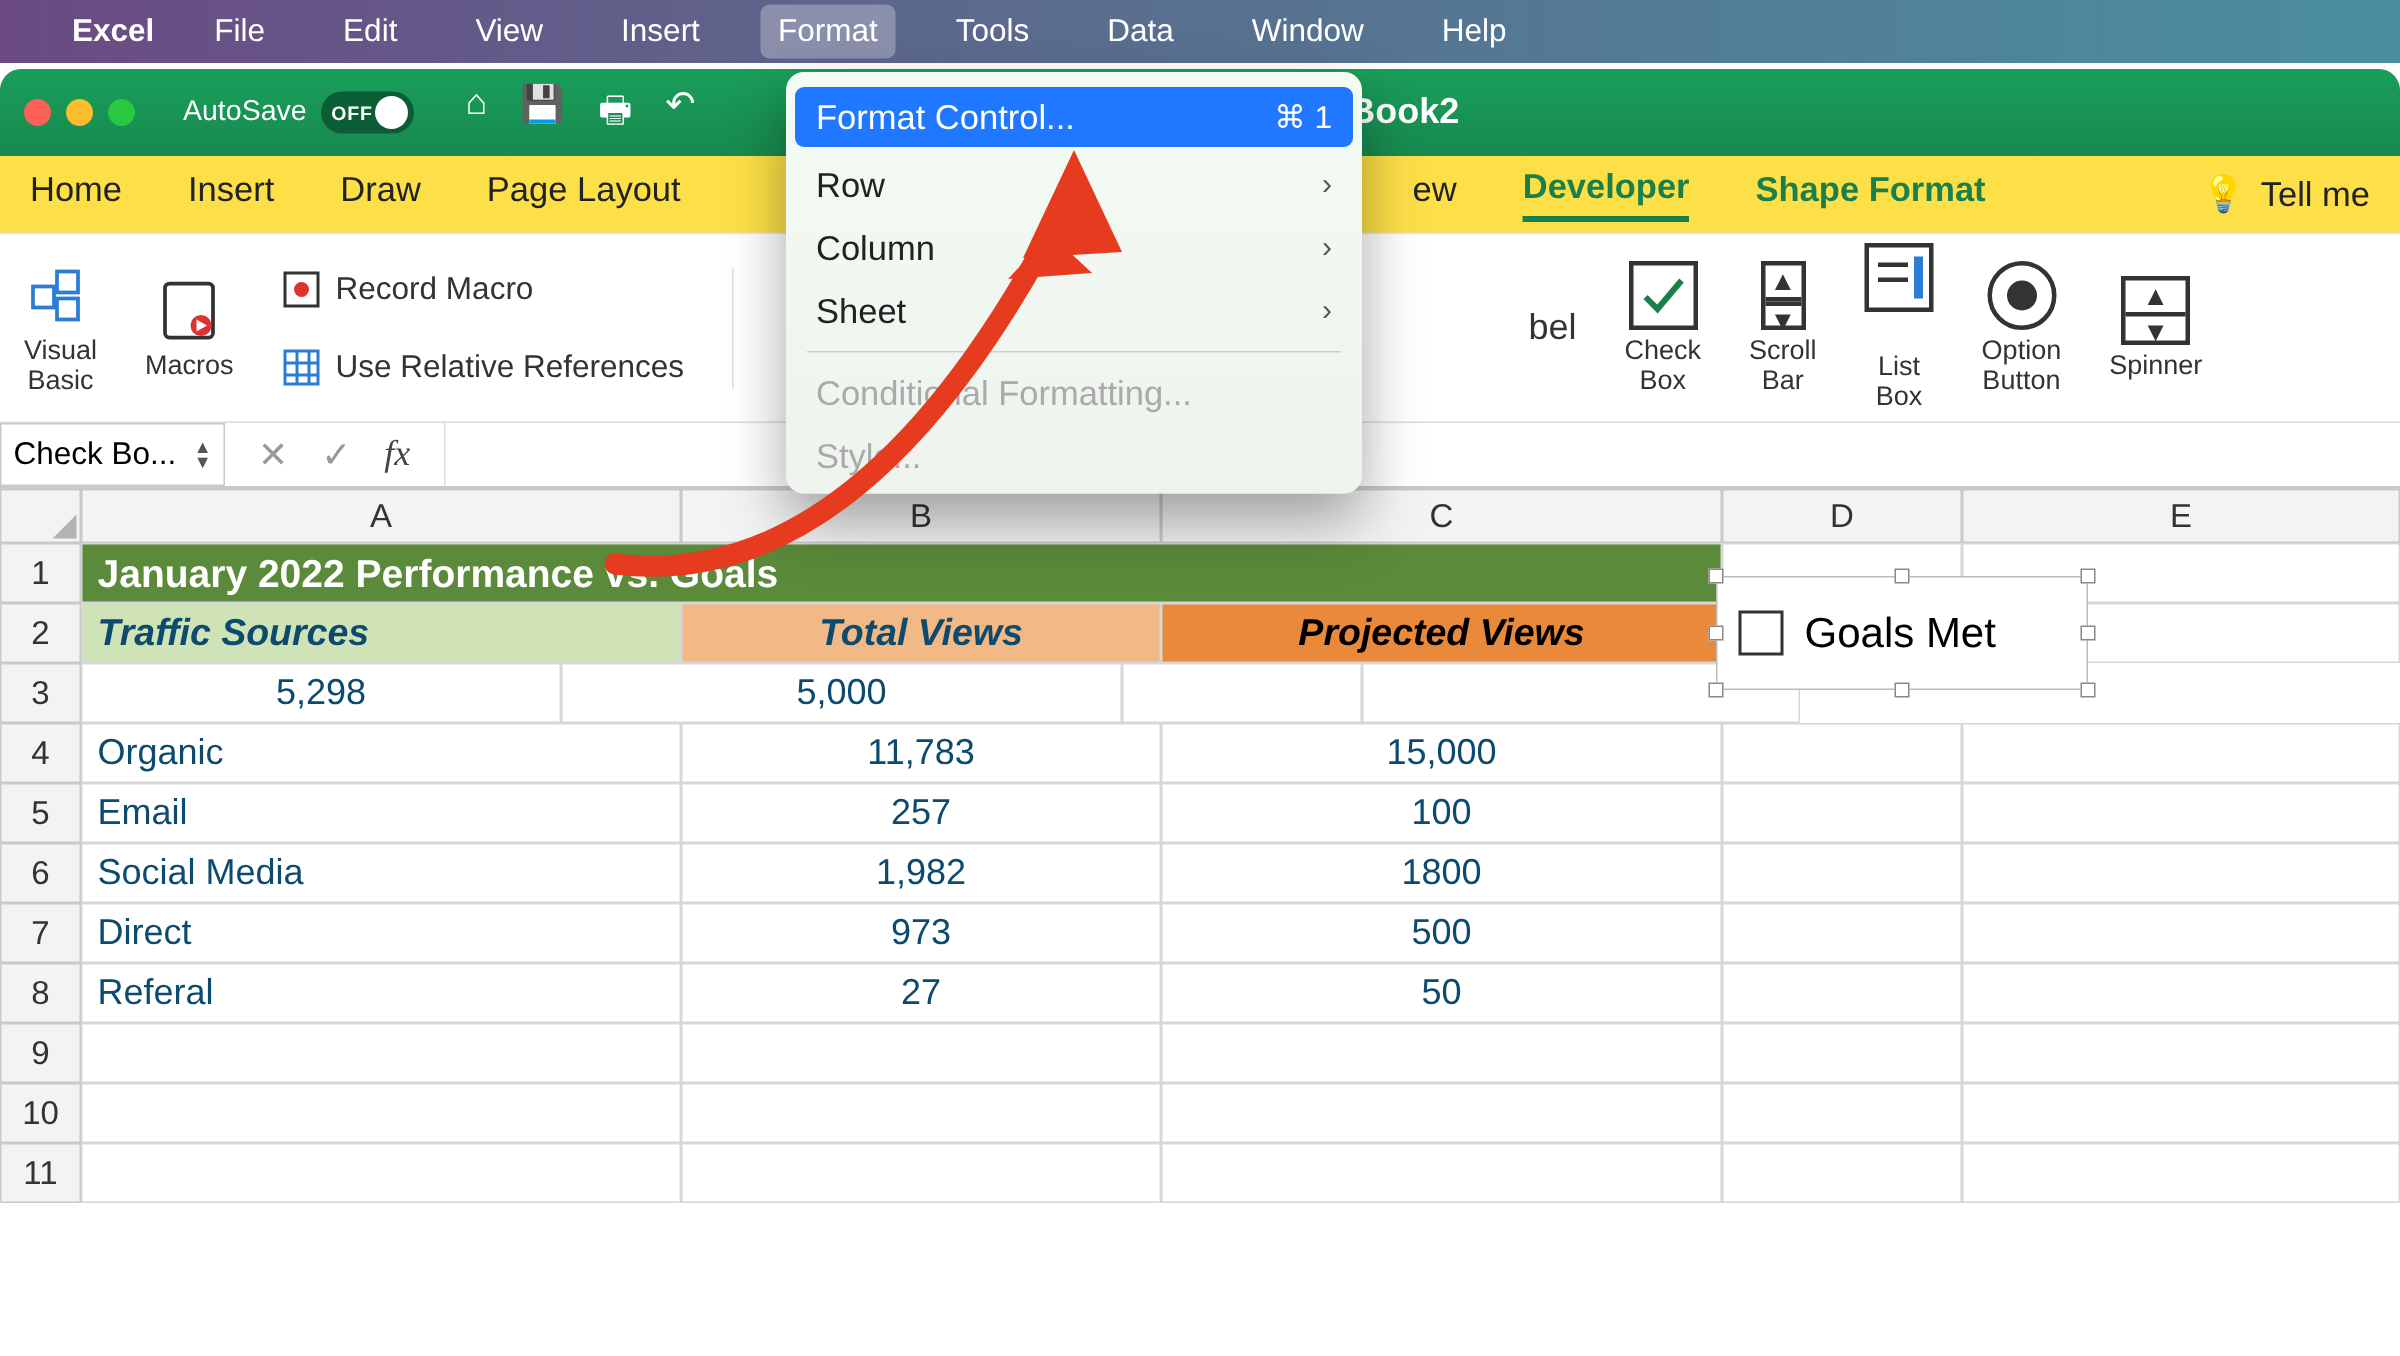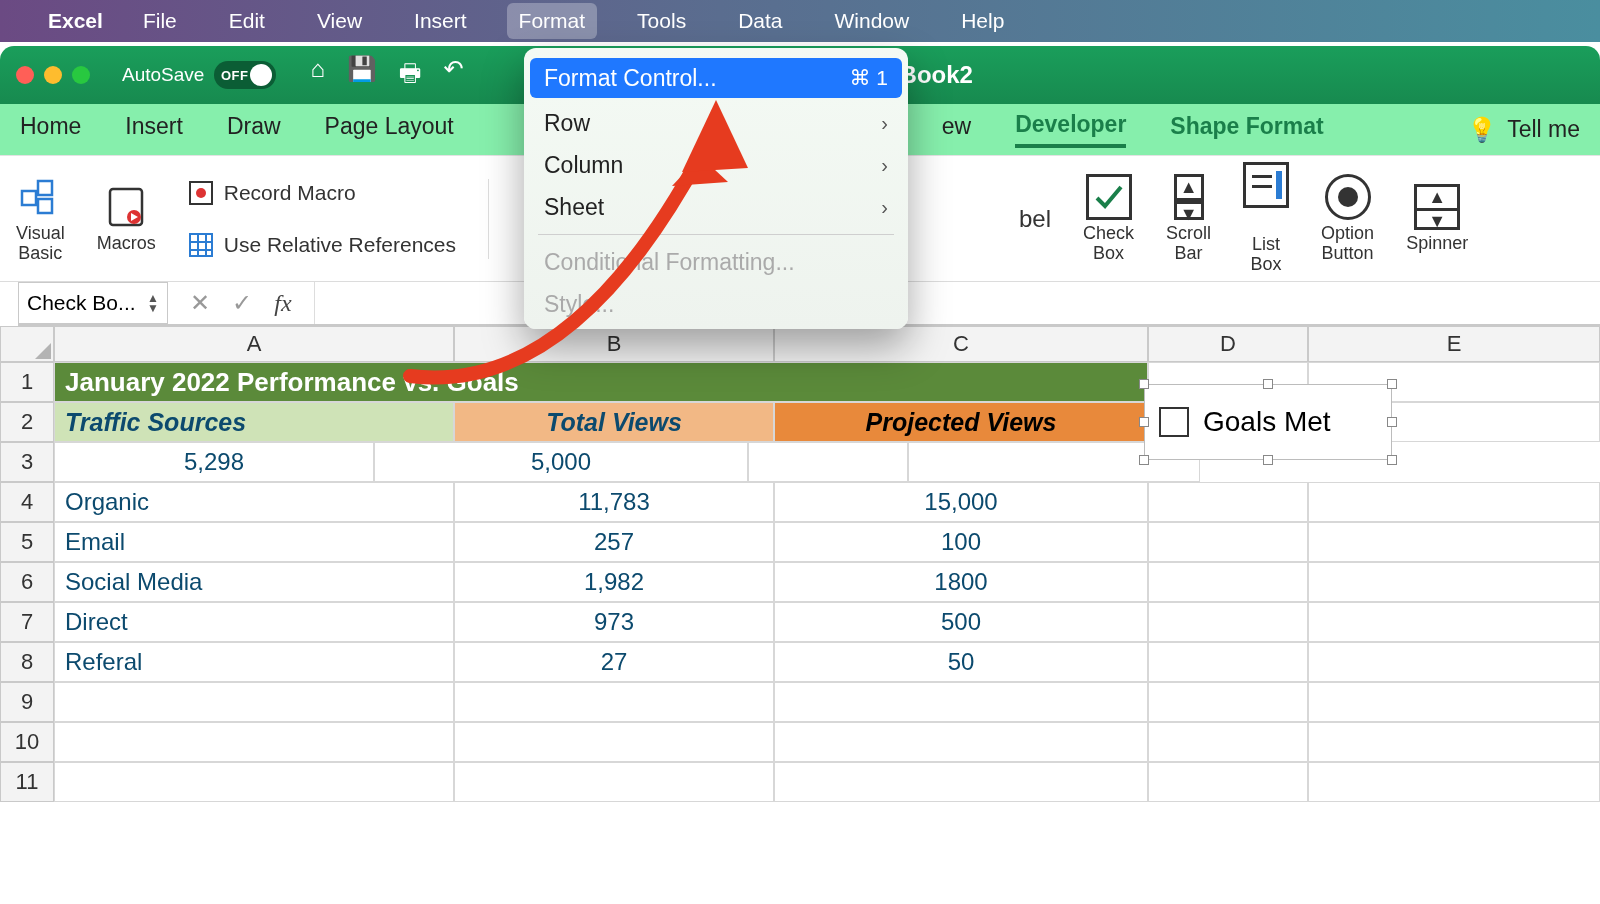--- a/index.html
+++ b/index.html
@@ -32,21 +32,21 @@
 .traffic .r { background: #ff5f57; } .traffic .y { background: #febc2e; } .traffic .g { background: #28c840; }
 .autosave { display: flex; align-items: center; gap: 10px; font-size: 19px; margin-left: 16px;}
 .autosave .switch { width: 62px; height: 28px; background: #0b5d35; border-radius: 14px; position: relative; display:flex; align-items:center; }
 .autosave .switch .knob { width: 22px; height: 22px; border-radius: 50%; background: #fff; position: absolute; right: 4px; }
 .autosave .switch .off { position:absolute; right: 28px; font-size: 13px; font-weight:700; color:#fff; letter-spacing:0.5px; }
 .titlebar .tb-icons { display: flex; gap: 22px; margin-left: 18px; font-size: 24px; }
 .titlebar .doc-title { font-size: 24px; font-weight: 700; margin-left: 420px; }
 
 
 .ribbon-tabs {
-  height: 52px; background: #86efac; display: flex; align-items: center; padding: 0 20px; gap: 44px;
+  height: 52px; background: #fde047; display: flex; align-items: center; padding: 0 20px; gap: 44px;
   font-size: 23px; color: #222; border-bottom: 1px solid #e3e3e3;
 }
 .ribbon-tabs .tab { padding-bottom: 6px; }
 .ribbon-tabs .tab.active { color: #1a7f4a; font-weight: 700; border-bottom: 4px solid #1a7f4a; }
 .ribbon-tabs .tab.shape { color: #1a7f4a; font-weight: 700; }
 .ribbon-tabs .tell { display:flex; align-items:center; gap:10px; margin-left:auto; }
 .ribbon-tabs .tell .bulb { font-size: 24px; } 
 
 
 .ribbon {
@@ -67,21 +67,21 @@
 .listbox-icon { width:46px; height:46px; border:3px solid #333; position:relative; }
 .listbox-icon::before, .listbox-icon::after { content:""; position:absolute; left:6px; right:14px; height:3px; background:#333; }
 .listbox-icon::before { top:10px; } .listbox-icon::after { top:20px; }
 .listbox-icon .sel { position:absolute; right:4px; top:6px; bottom:6px; width:6px; background:#2b7cd3; }
 .scroll-icon { width:30px; height:46px; border:3px solid #333; display:flex; flex-direction:column; }
 .scroll-icon div { flex:1; display:flex; align-items:center; justify-content:center; }
 .scroll-icon div:nth-child(2){ border-top:3px solid #333; border-bottom:3px solid #333; }
 .bel-frag { font-size: 24px; }
 
 
-.formula-bar { height: 44px; display:flex; align-items:center; border-bottom: 2px solid #c9c9c9; margin-left: 18px; }
+.formula-bar { height: 44px; display:flex; align-items:center; border-bottom: 2px solid #c9c9c9; }
 .namebox { width: 150px; height:100%; border:1px solid #c9c9c9; display:flex; align-items:center; justify-content:space-between; padding:0 8px; font-size:21px; }
 .namebox .arrows { font-size:12px; line-height:10px; color:#555; display:flex; flex-direction:column; }
 .fx-controls { display:flex; align-items:center; gap:22px; padding:0 22px; color:#999; font-size:24px;}
 .fx-controls .fx { font-style: italic; font-family: "Times New Roman", serif; font-size:24px; color:#444; }
 .fx-input { flex:1; height:100%; border-left:1px solid #ddd; }
 
 
 .sheet { position: relative; }
 .col-headers { display:flex; height:36px; }
 .corner { width:54px; border:1px solid #c9c9c9; background:#f3f3f3; position:relative;}

